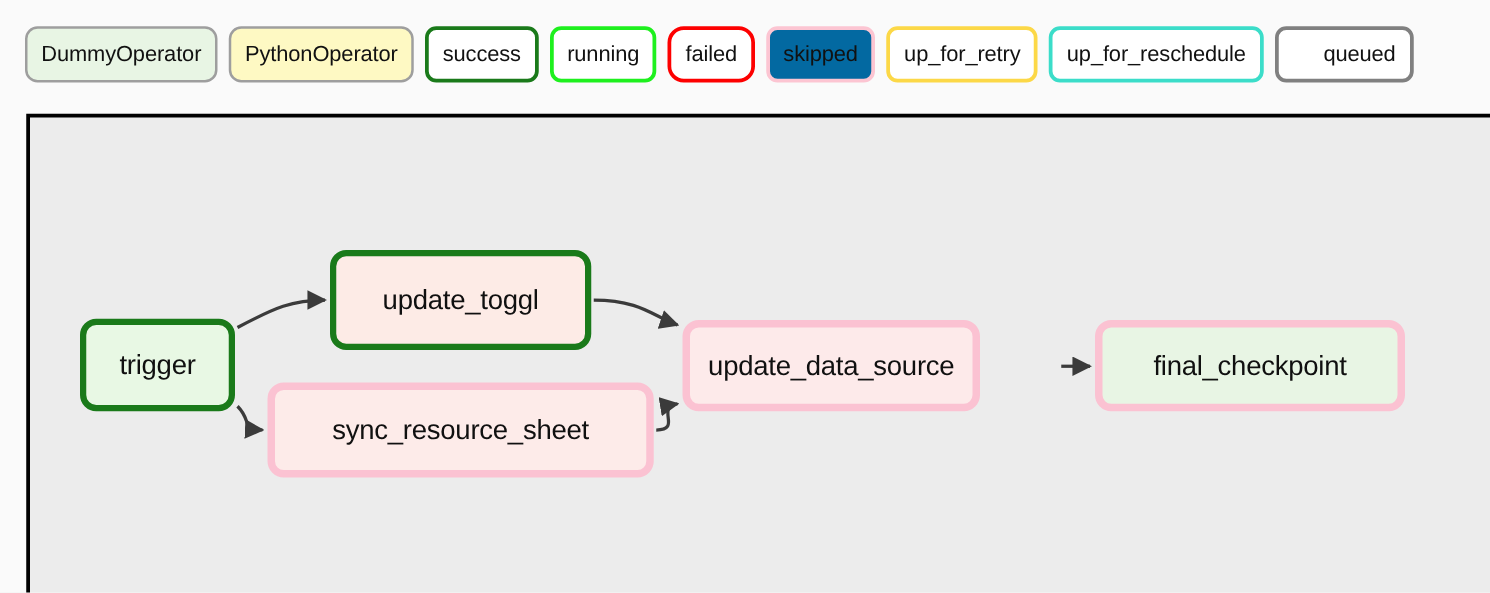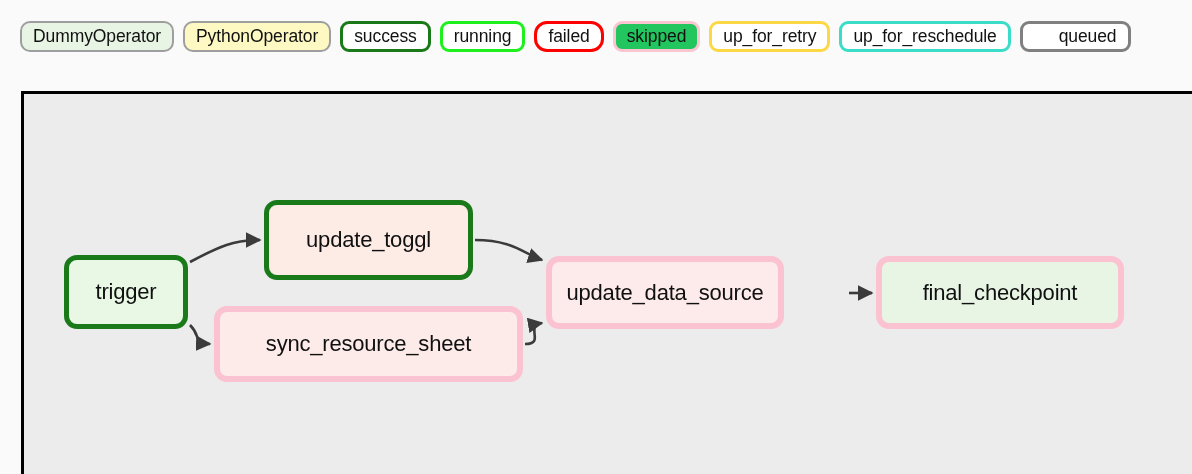--- a/index.html
+++ b/index.html
@@ -18,21 +18,21 @@
     left: 20px; top: 21px;
     display: flex;
     align-items: center;
     gap: 9px;
     white-space: nowrap;
   }
   .pill {
     display: inline-flex;
     align-items: center;
     justify-content: center;
-    height: 31px;
+    height: 45px;
     padding: 0 11px;
     border-radius: 9px;
     border: 2px solid #9e9e9e;
     background: #ffffff;
     color: #111111;
     font-size: 17.5px;
     line-height: 1;
     letter-spacing: -0.1px;
   }
   .pill.op { border-width: 2px; border-radius: 10px; }
@@ -76,21 +76,21 @@
     </span>
     <span class="pill state" style="background: rgb(255, 255, 255); border-color: rgb(26, 122, 26);">
       <span>success</span>
     </span>
     <span class="pill state" style="background: rgb(255, 255, 255); border-color: rgb(30, 240, 30);">
       <span>running</span>
     </span>
     <span class="pill state" style="background: rgb(255, 255, 255); border-color: rgb(253, 0, 0); border-radius: 13px;">
       <span>failed</span>
     </span>
-    <span class="pill state" style="background: #22c55e; border-color: rgb(252, 197, 210); justify-content: flex-end;">
+    <span class="pill state" style="background: #0369a1; border-color: rgb(252, 197, 210); justify-content: flex-end;">
       <span>skipped</span>
     </span>
     <span class="pill state" style="background: rgb(255, 255, 255); border-color: rgb(252, 216, 71);">
       <span>up_for_retry</span>
     </span>
     <span class="pill state" style="background: rgb(255, 255, 255); border-color: rgb(59, 221, 201);">
       <span>up_for_reschedule</span>
     </span>
     <span class="pill state" style="background: rgb(255, 255, 255); border-color: rgb(128, 128, 128); padding-left: 36px;">
       <span>queued</span>

